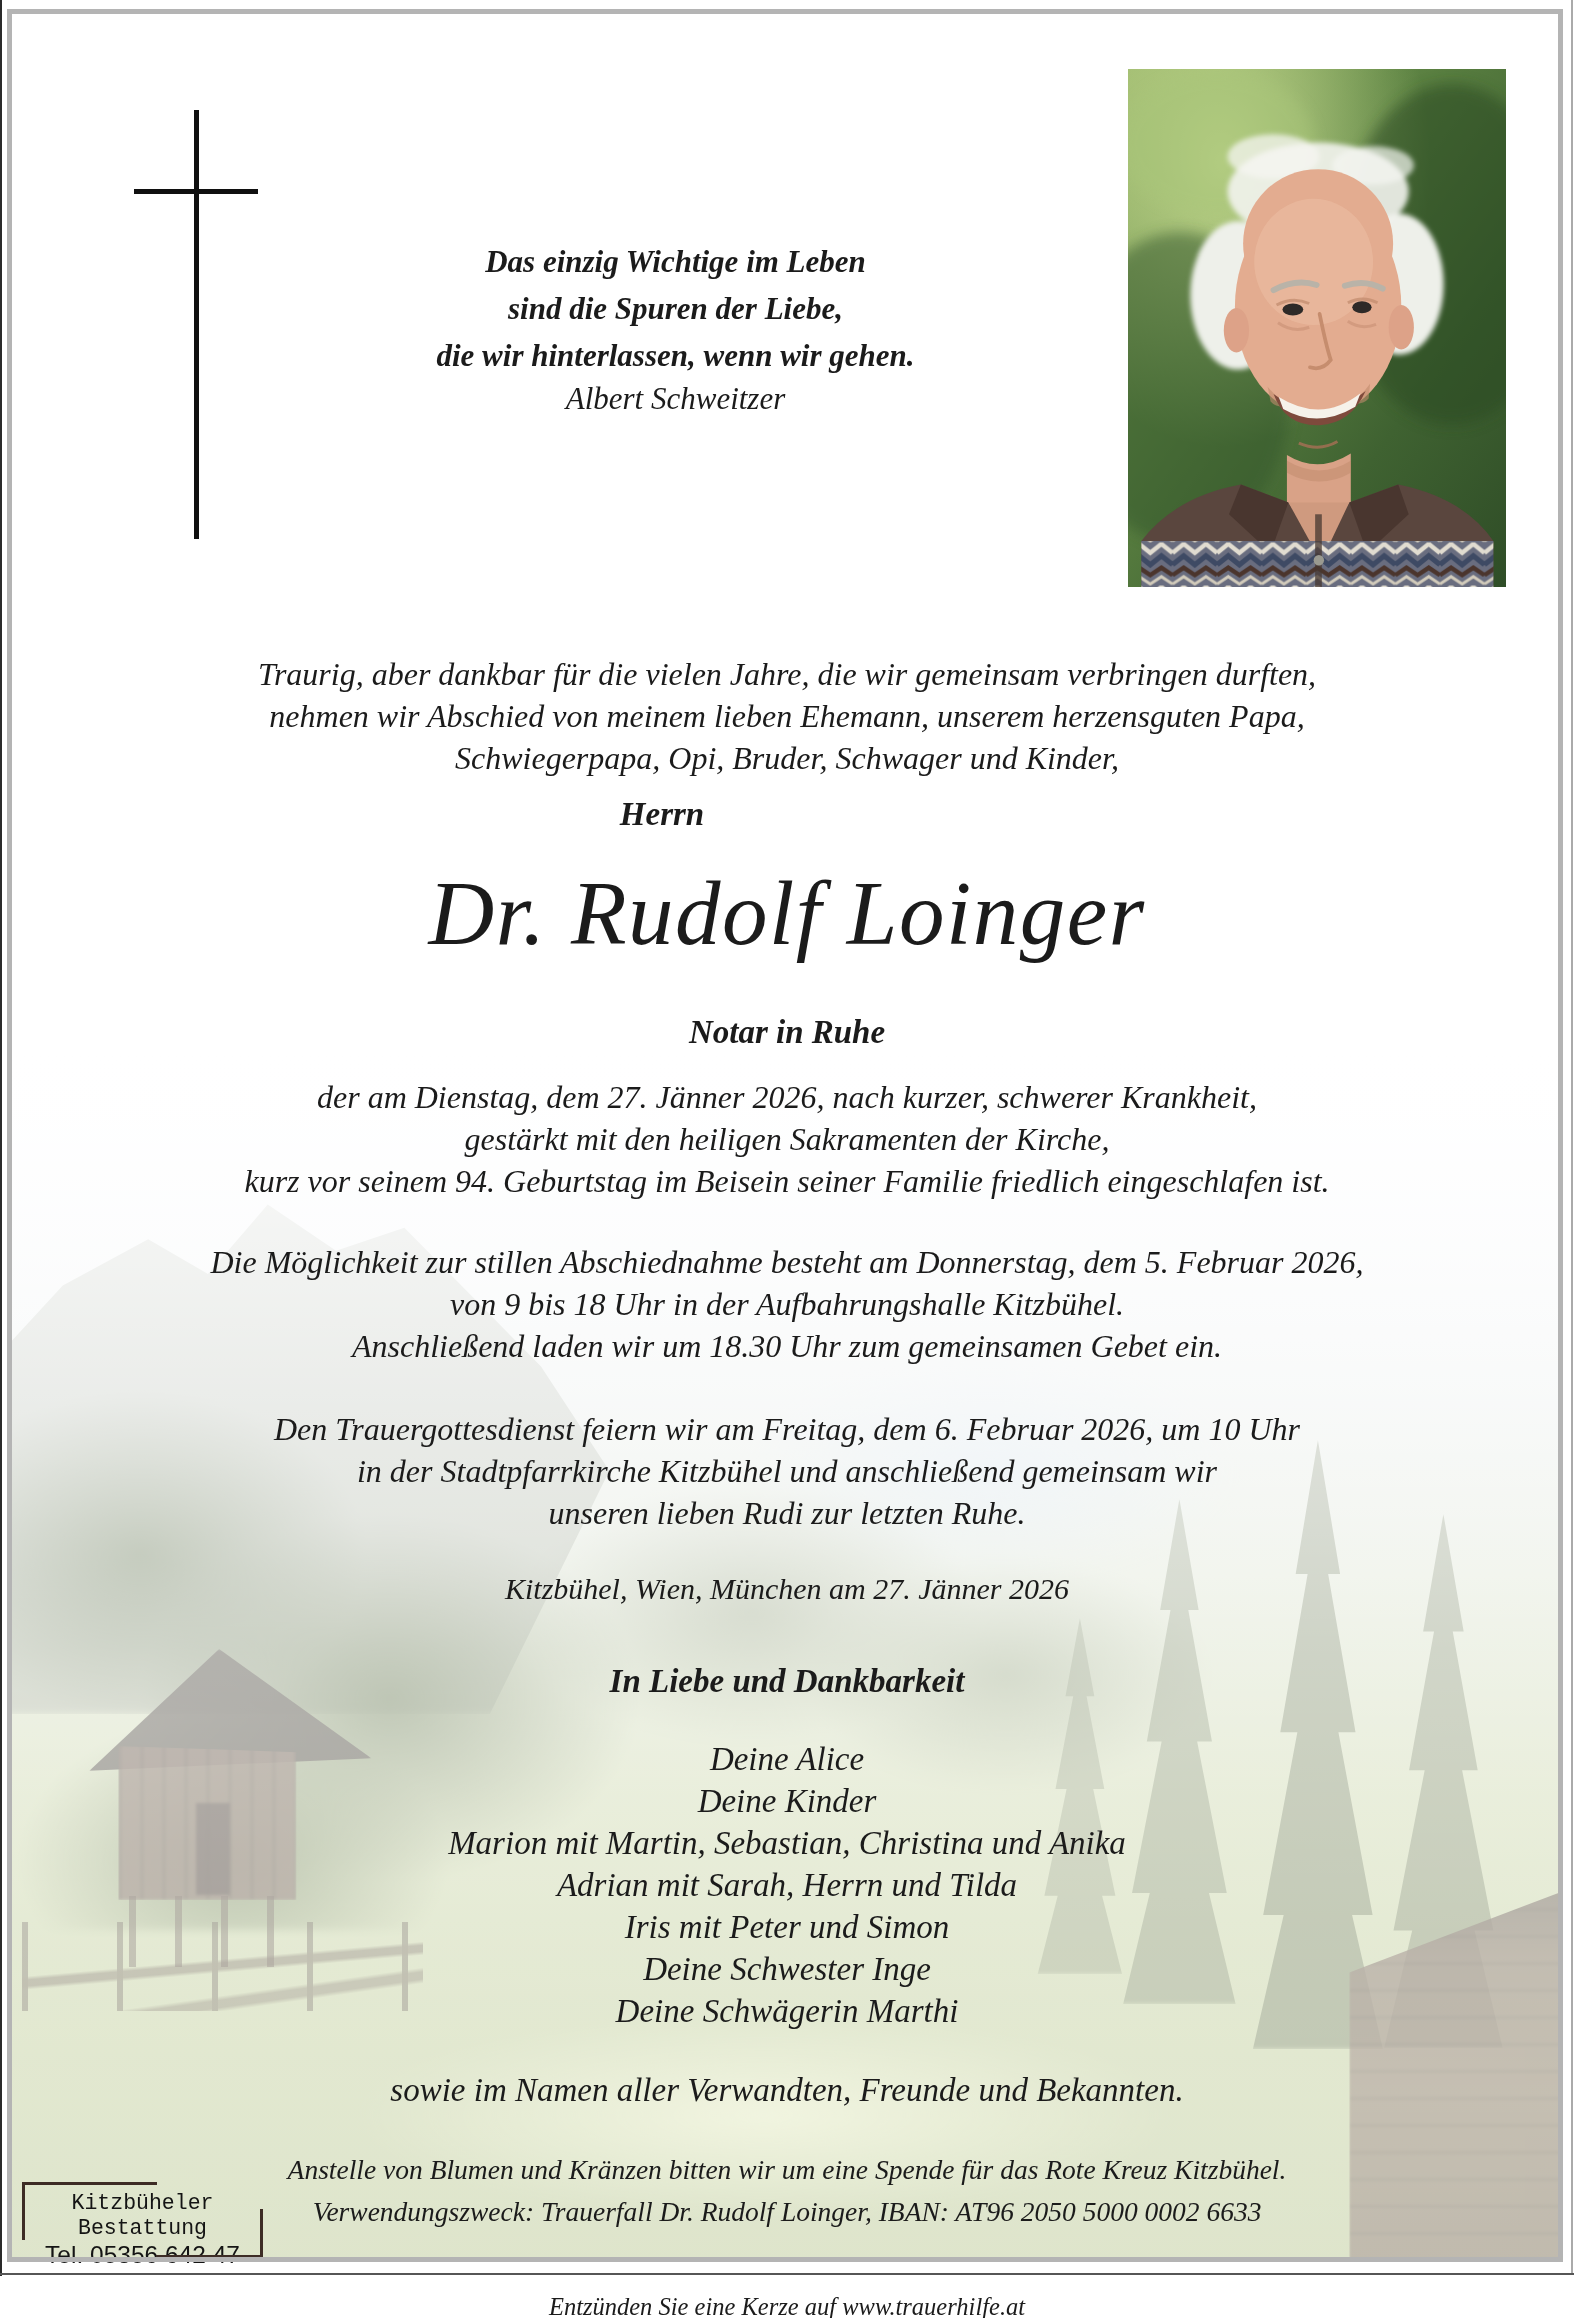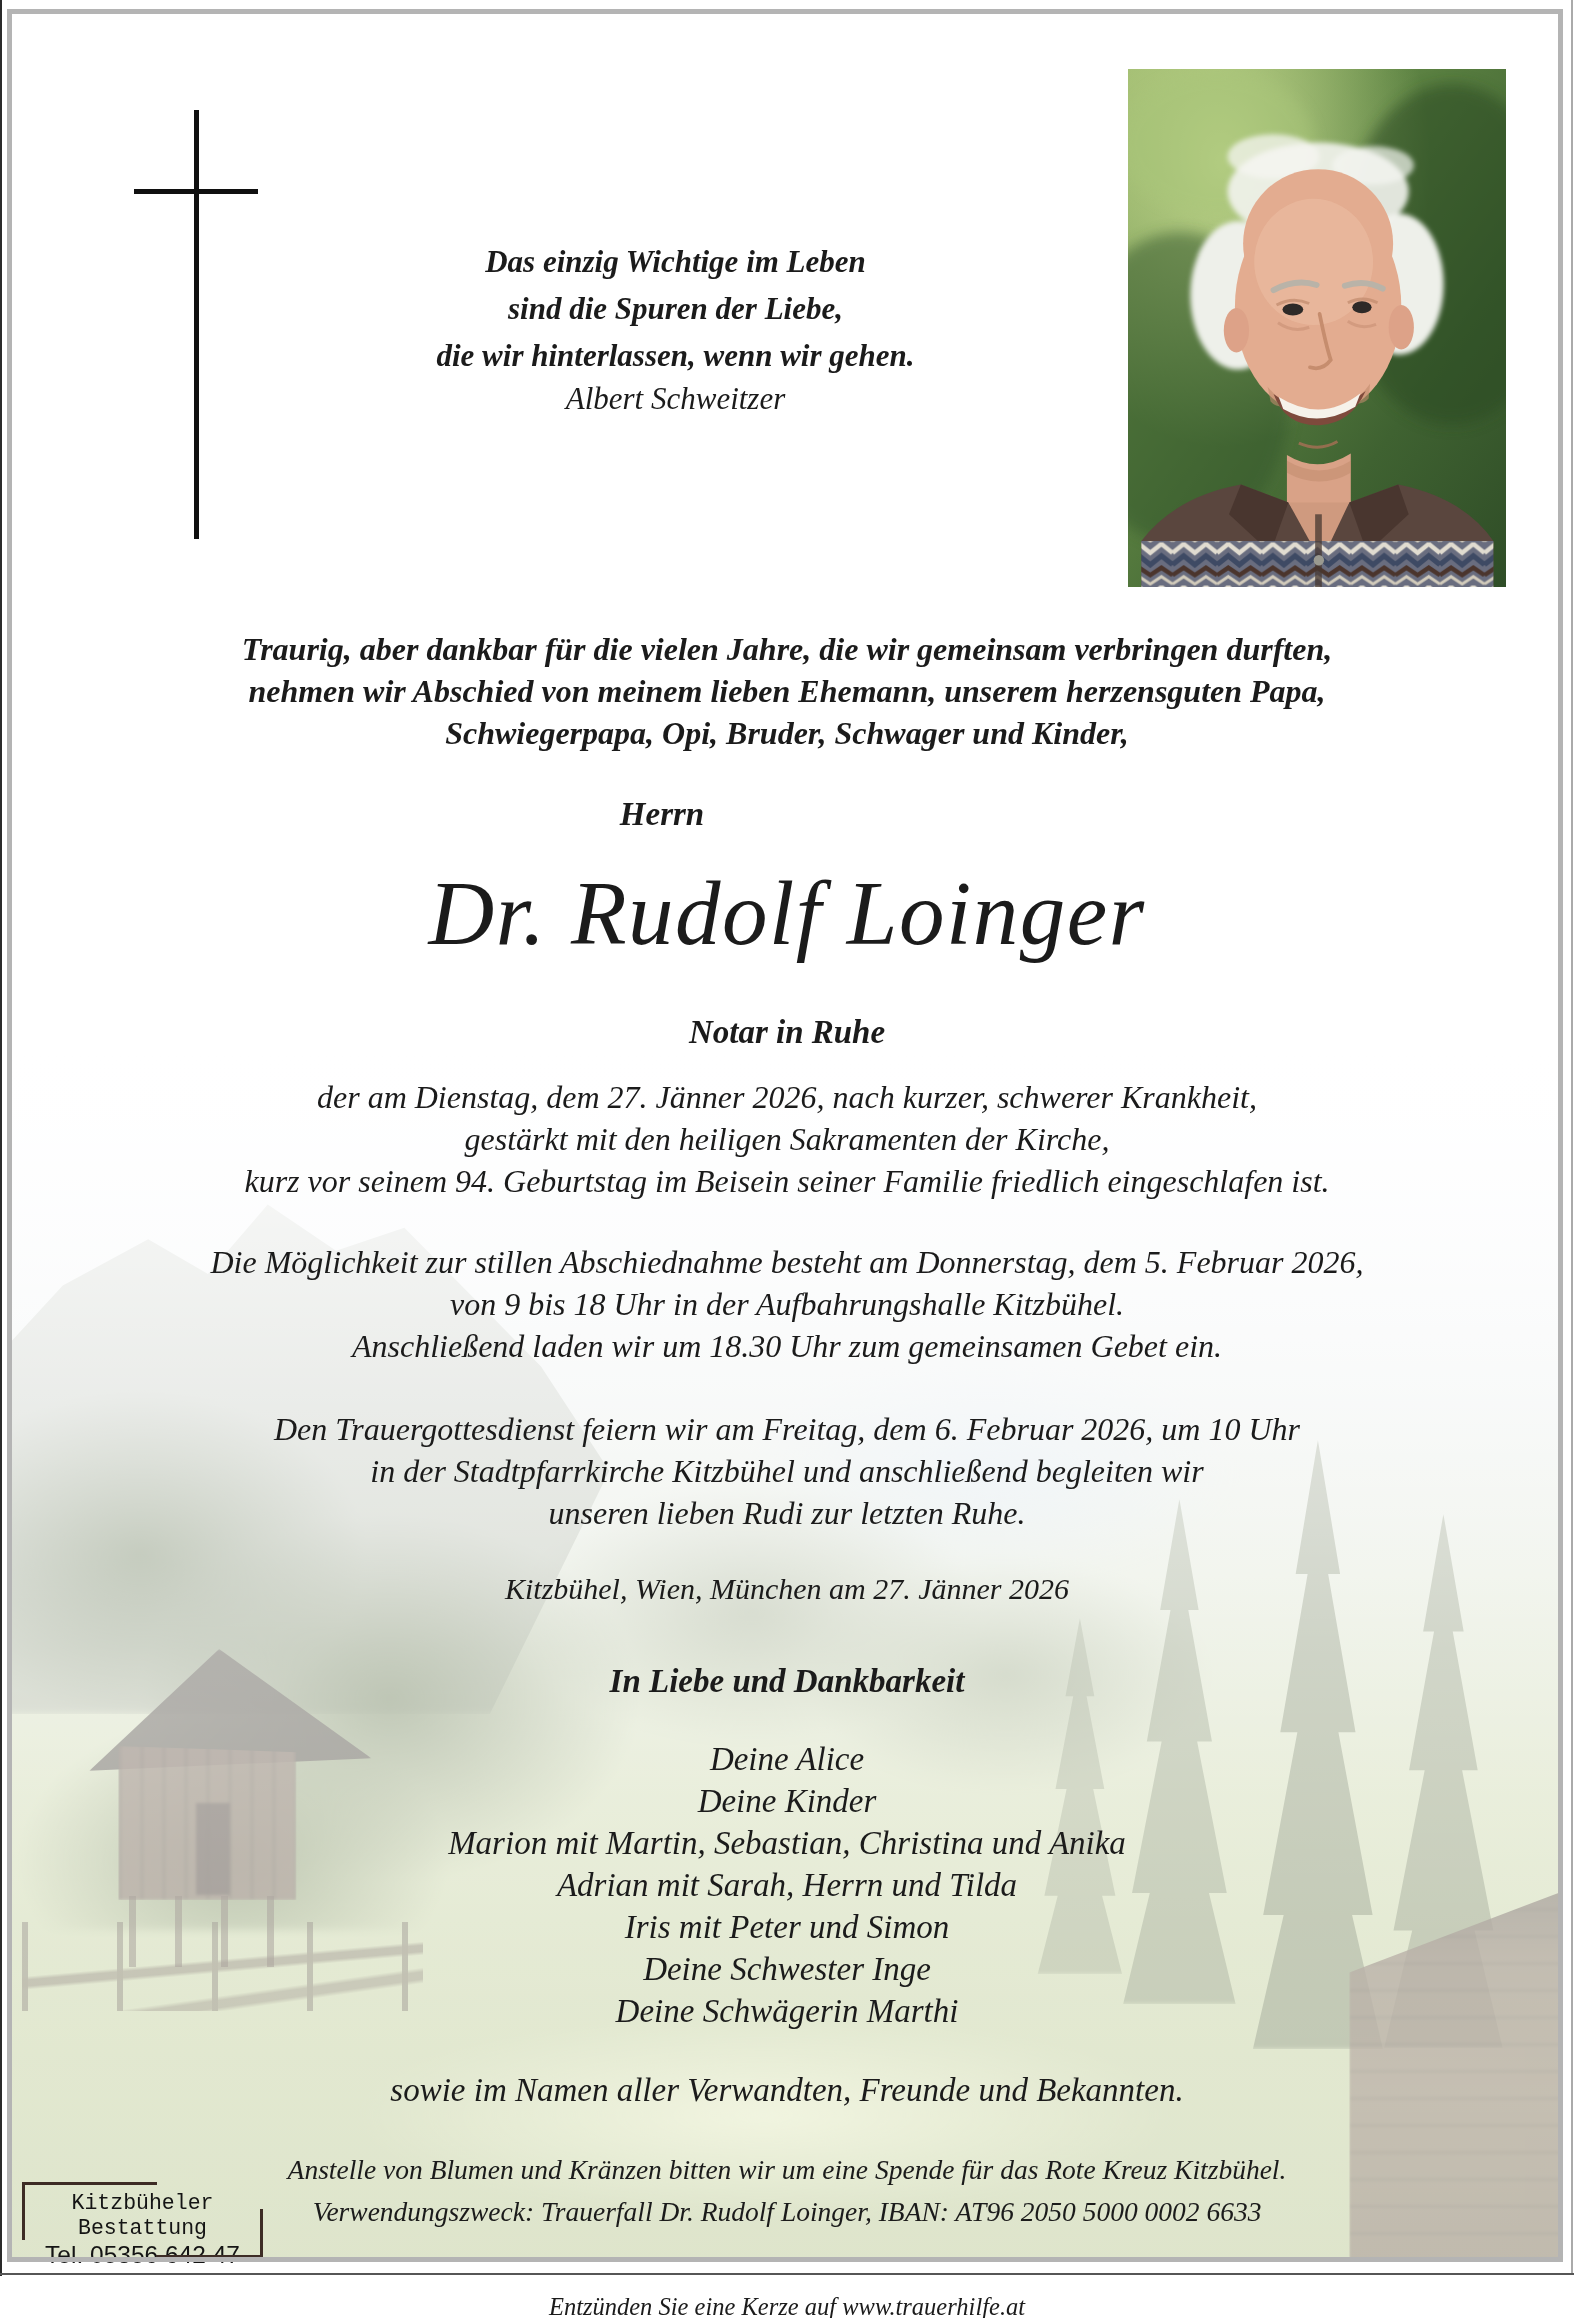--- a/index.html
+++ b/index.html
@@ -79,21 +79,21 @@
   .cross-h{position:absolute;left:134px;top:189px;width:124px;height:5.2px;background:#101010;z-index:5;}
   
   .portrait{position:absolute;left:1128px;top:69px;width:378px;height:518px;z-index:5;overflow:hidden;}
   .portrait svg{display:block;width:100%;height:100%;}
   
   .txt{position:absolute;z-index:10;text-align:center;font-style:italic;}
   .line{display:block;white-space:nowrap;}
   .quote{left:89px;top:238px;width:1173px;font-weight:bold;font-size:31px;line-height:47px;}
   .quote-attr{left:89px;top:380px;width:1173px;font-size:31px;line-height:37px;font-weight:normal;}
   .body-par{left:0;top:0;width:1574px;font-size:32px;line-height:42px;}
-  .p-intro{top:628px;font-weight:bold;}
+  .p-intro{top:653px;}
   .salutation{left:0;top:793px;width:1324px;font-size:33px;line-height:42px;font-weight:bold;}
   .deceased{left:0;top:851px;width:1574px;font-size:91px;line-height:126px;letter-spacing:1.5px;}
   .deceased-title{left:0;top:1011px;width:1574px;font-size:33px;line-height:42px;font-weight:bold;}
   .p-passing{top:1076px;}
   .p-farewell{top:1241px;}
   .p-service{top:1408px;}
   .dateline{left:0;top:1568px;width:1574px;font-size:30px;line-height:42px;}
   .closing{left:0;top:1660px;width:1574px;font-size:33px;line-height:42px;font-weight:bold;}
   .mourners{left:0;top:1738px;width:1574px;font-size:33px;line-height:42px;}
   .family-note{left:0;top:2069px;width:1574px;font-size:33px;line-height:42px;}
@@ -242,21 +242,21 @@
   </div>
 
   <div class="txt body-par p-farewell">
     <span class="line">Die Möglichkeit zur stillen Abschiednahme besteht am Donnerstag, dem 5. Februar 2026,</span>
     <span class="line">von 9 bis 18 Uhr in der Aufbahrungshalle Kitzbühel.</span>
     <span class="line">Anschließend laden wir um 18.30 Uhr zum gemeinsamen Gebet ein.</span>
   </div>
 
   <div class="txt body-par p-service">
     <span class="line">Den Trauergottesdienst feiern wir am Freitag, dem 6. Februar 2026, um 10 Uhr</span>
-    <span class="line">in der Stadtpfarrkirche Kitzbühel und anschließend begleiten wir</span>
+    <span class="line">in der Stadtpfarrkirche Kitzbühel und anschließend gemeinsam wir</span>
     <span class="line">unseren lieben Rudi zur letzten Ruhe.</span>
   </div>
 
   <div class="txt dateline">Kitzbühel, Wien, München am 27. Jänner 2026</div>
   <div class="txt closing">In Liebe und Dankbarkeit</div>
 
   <div class="txt mourners">
     <span class="line">Deine Alice</span>
     <span class="line">Deine Kinder</span>
     <span class="line">Marion mit Martin, Sebastian, Christina und Anika</span>

